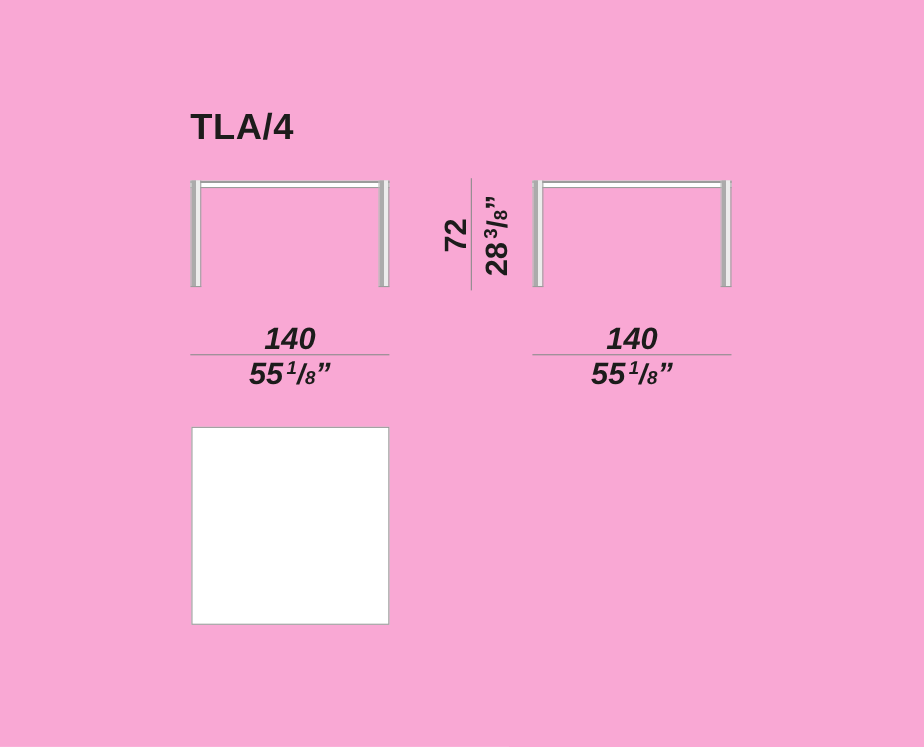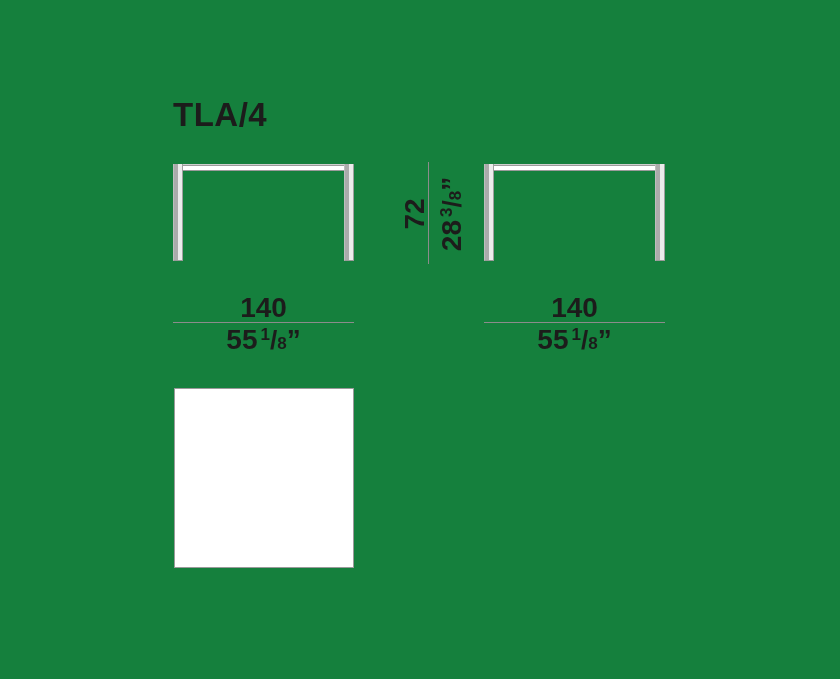--- a/index.html
+++ b/index.html
@@ -1,20 +1,20 @@
 <!DOCTYPE html>
 <html><head>
 <meta charset="utf-8">
 <style>
   html, body { margin: 0; padding: 0; background: #ffffff; }
   .canvas {
     position: relative;
     width: 840px;
     height: 679px;
-    background: #15803d;
+    background: #f9a8d4;
     font-family: "Liberation Sans", sans-serif;
     color: #1c1c1b;
     overflow: hidden;
   }
 
   
   .title {
     position: absolute;
     left: 173px;
     top: 96px;
@@ -77,21 +77,21 @@
 
   
   .dim-text {
     position: absolute;
     font-size: 28px;
     font-weight: bold;
     text-align: center;
     white-space: nowrap;
     color: #1c1c1b;
   }
-  .hdim { width: 181px; line-height: 28px; }
+  .hdim { width: 181px; line-height: 28px; font-style: italic; }
   .hdim-metric-left    { left: 173px; top: 294px; }
   .hdim-imperial-left  { left: 173px; top: 326px; }
   .hdim-metric-right   { left: 484px; top: 294px; }
   .hdim-imperial-right { left: 484px; top: 326px; }
 
   .vdim {
     width: 104px;
     transform: rotate(-90deg);
   }
   .vdim-metric   { left: 363px; top: 197px; height: 34px; line-height: 34px; }

